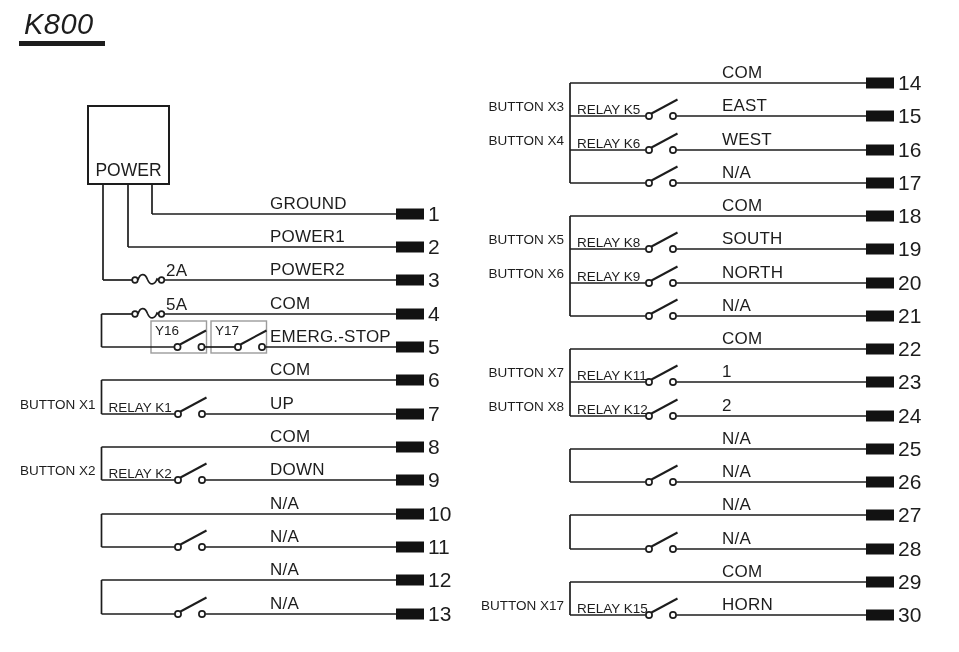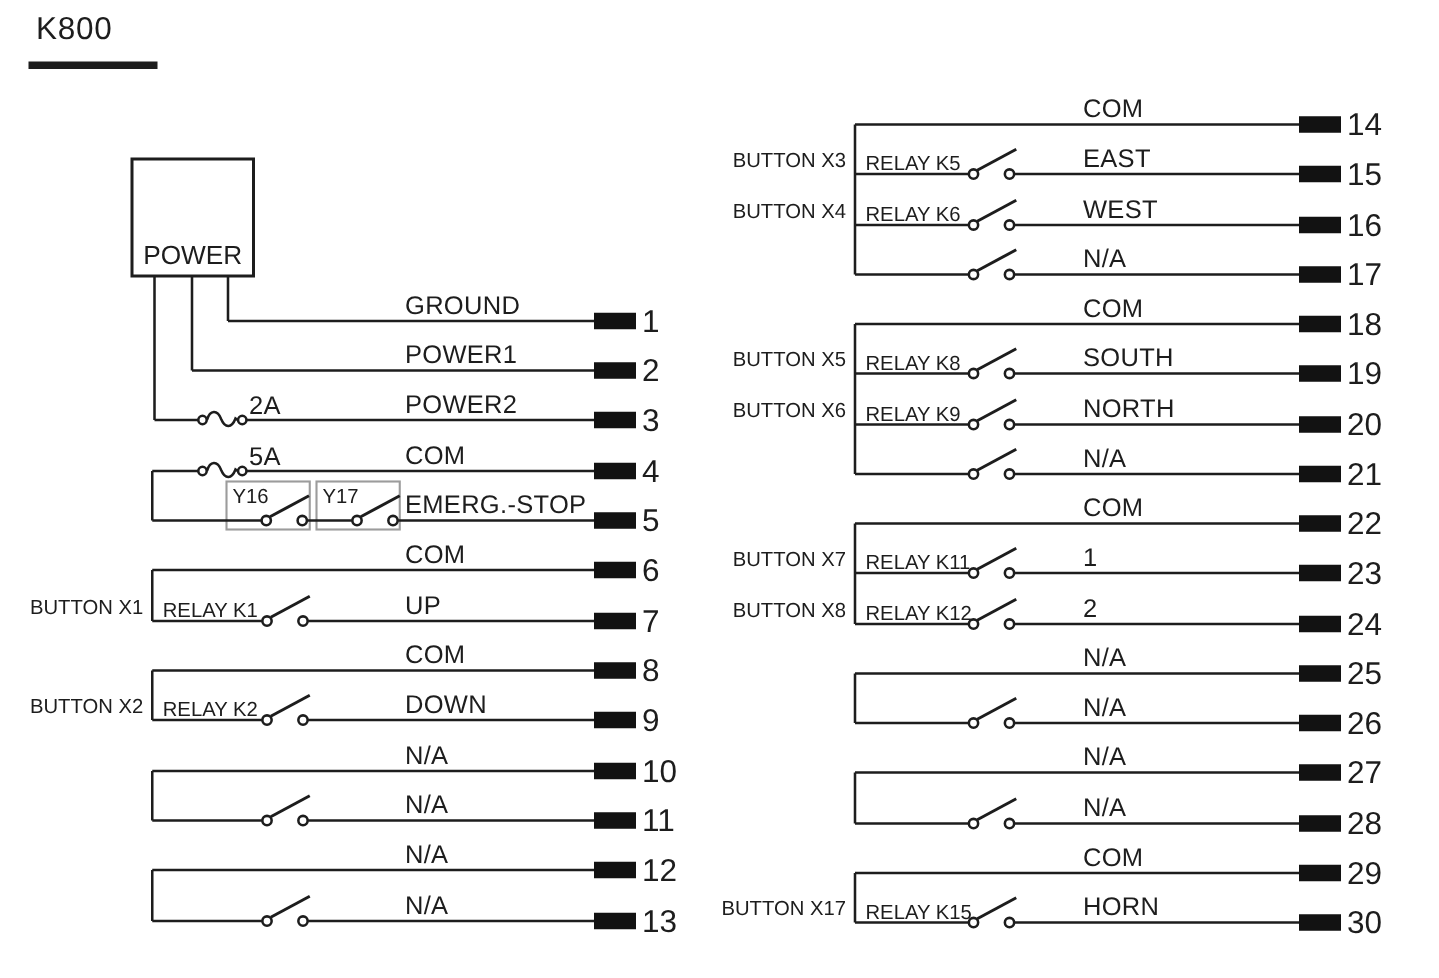--- a/index.html
+++ b/index.html
@@ -1,22 +1,22 @@
 <!DOCTYPE html>
 <html style="--bg: #ffffff; --line: #1d1d1d; --terminal: #121212; --estop: #9c9c9c;"><head>
 <meta charset="utf-8">
 <style>
   html,body{margin:0;padding:0;background:#fff;}
   .stage{
     position:relative;width:959px;height:652px;background:var(--bg,#fff);
     font-family:"Liberation Sans",sans-serif;overflow:hidden;
   }
   .title{
-    position:absolute;left:24px;top:8px;font-size:21px;font-weight:500;
-    color:var(--line,#1d1d1d);letter-spacing:0.5px;
+    position:absolute;left:24px;top:8px;font-size:29px;font-weight:500;
+    color:var(--line,#1d1d1d);letter-spacing:0.5px;font-style:italic;
   }
   .title-underline{
     position:absolute;left:19px;top:41px;width:86px;height:5px;
     background:var(--line,#1d1d1d);
   }
   svg{position:absolute;left:0;top:0;}
   svg text{fill:var(--line,#1d1d1d);}
   .t-main{font-size:17px;letter-spacing:0.2px;font-weight:500;}
   .t-small{font-size:13.5px;font-weight:500;}
   .t-num{font-size:21px;font-weight:500;}

